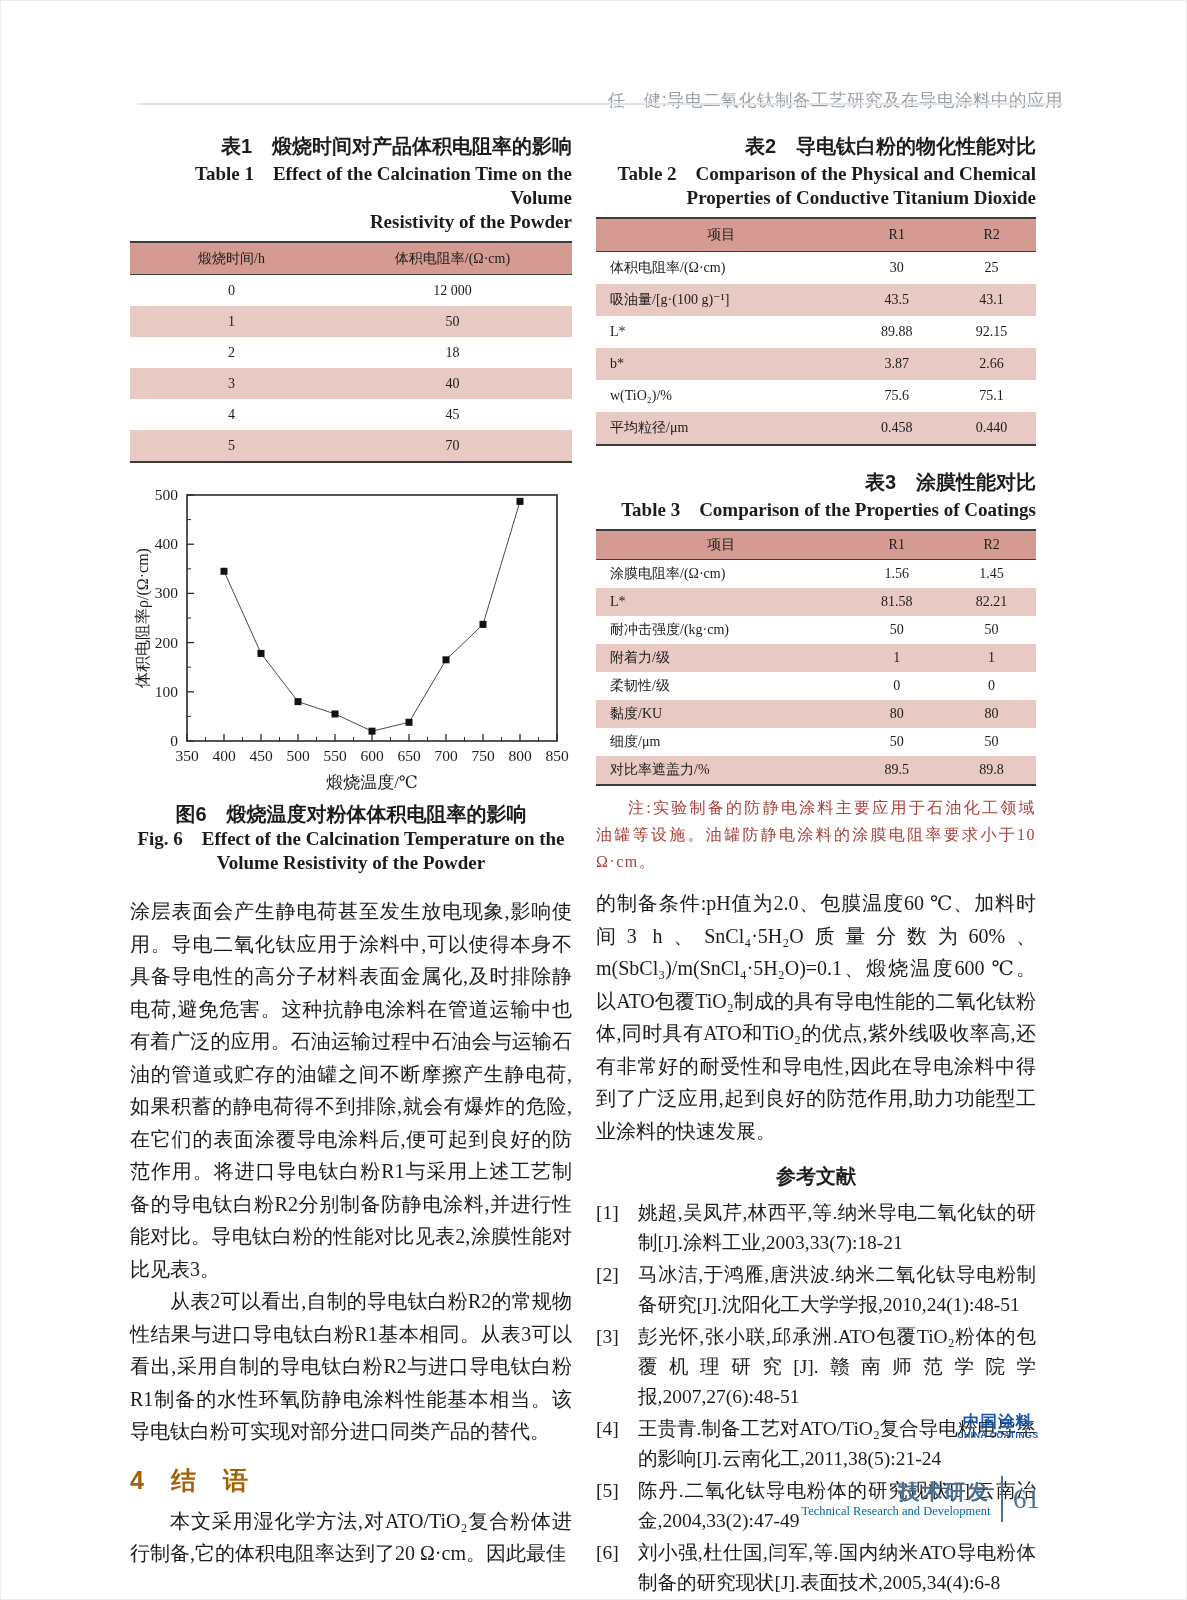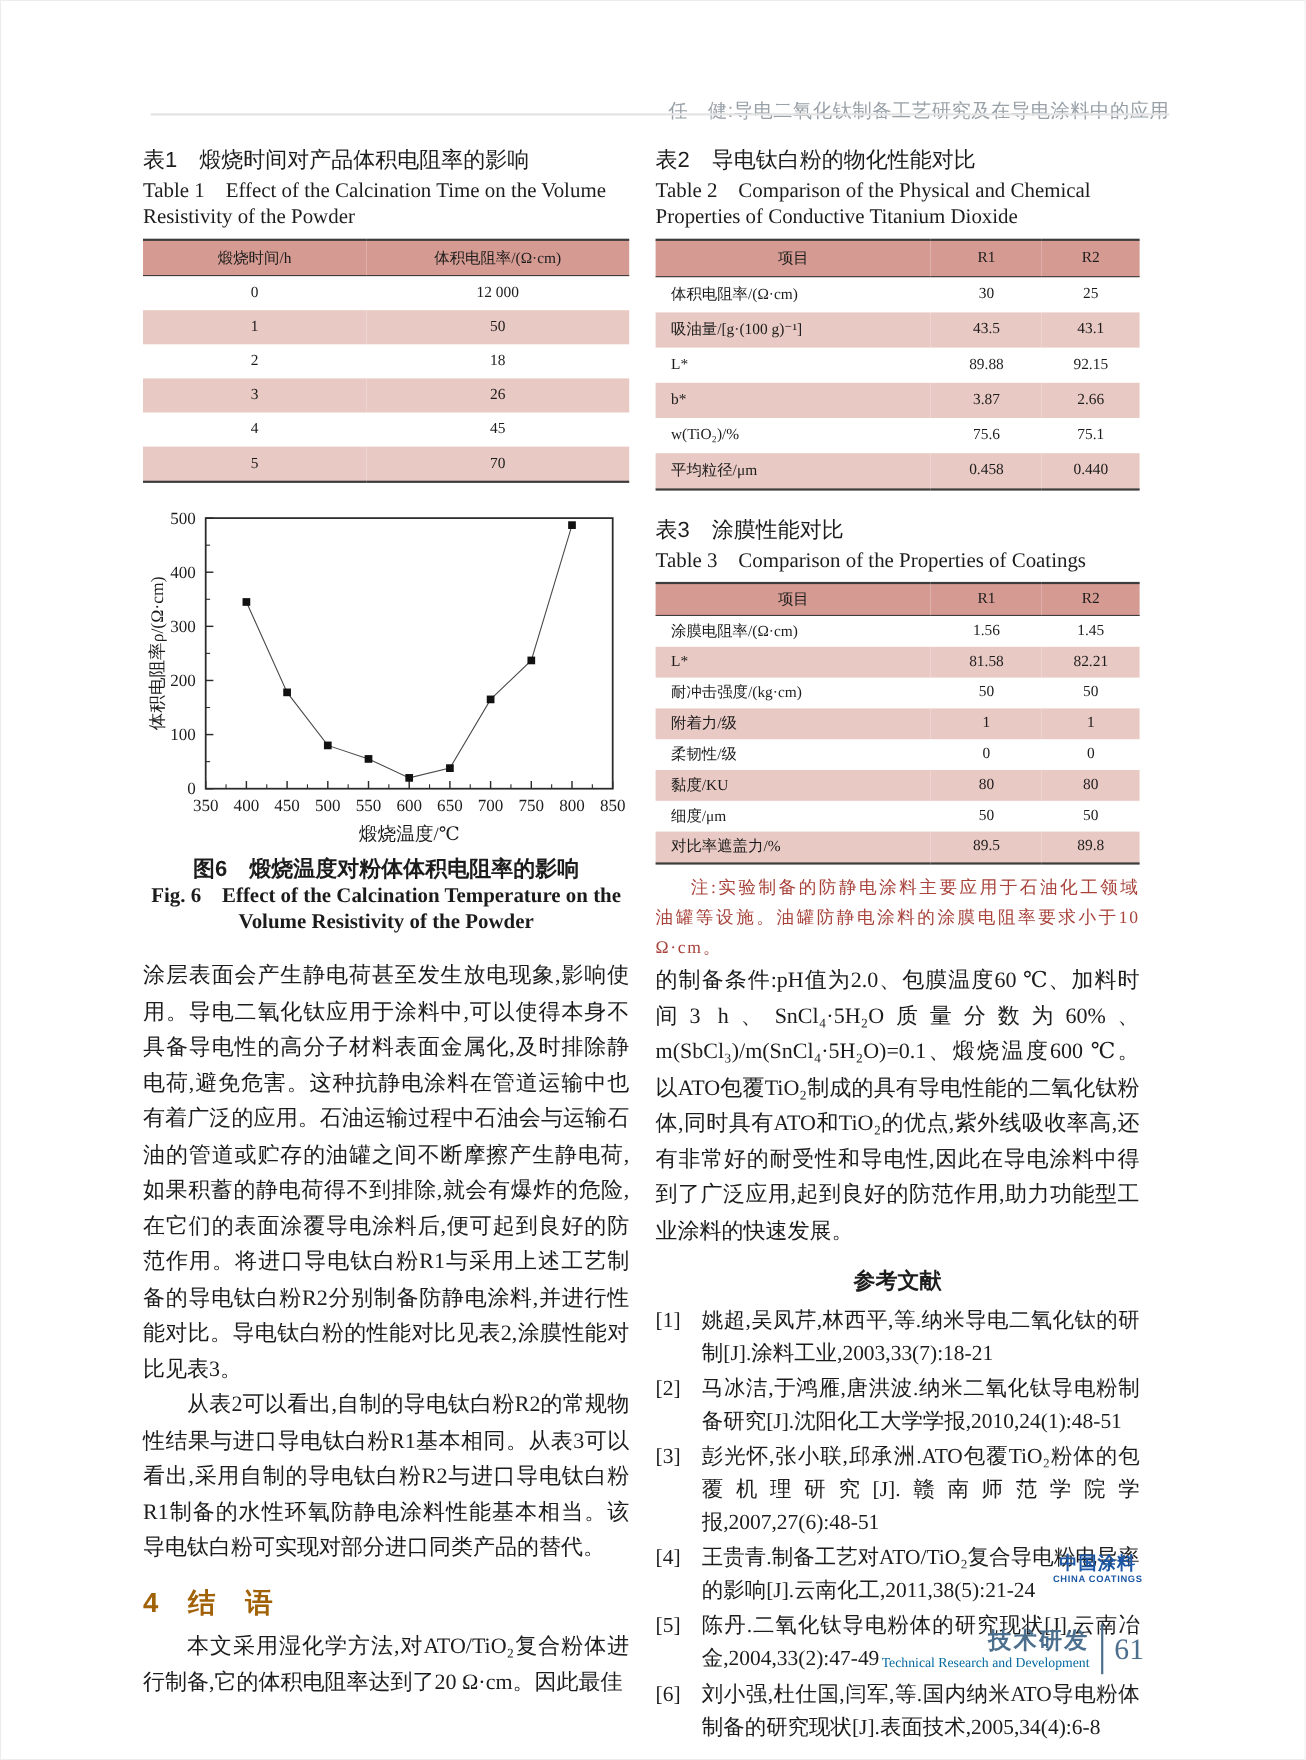--- a/index.html
+++ b/index.html
@@ -17,21 +17,21 @@
     font-size:17.5px; color:#99a1a8; letter-spacing:.5px;
   }
   .head-rule { position:absolute; top:103px; left:137px; width:926px; height:2px; background:#e3e3e3; }
 
   
   .col { position:absolute; top:134px; }
   .col-left  { left:130px; width:442px; }
   .col-right { left:596px; width:440px; }
 
   
-  .tcap { text-align:left; font-weight:normal; margin-bottom:7px; }
+  .tcap { text-align:right; font-weight:bold; margin-bottom:7px; }
   .tcap-cn { font-family:"Liberation Sans","DejaVu Sans",sans-serif; font-size:20px; line-height:25px; margin-bottom:3px; }
   .tcap-en { font-size:19px; line-height:24px; }
 
   
   .data-table {
     width:100%; border-collapse:collapse; table-layout:fixed;
     border-top:2.5px solid #3c3c3c; border-bottom:2.5px solid #3c3c3c;
     font-size:14px;
   }
   .data-table th { background:#d59a91; font-weight:normal; border-bottom:1.5px solid #3c3c3c; }
@@ -121,21 +121,21 @@
           <tr>
             <td>1</td>
             <td>50</td>
           </tr>
           <tr>
             <td>2</td>
             <td>18</td>
           </tr>
           <tr>
             <td>3</td>
-            <td>26</td>
+            <td>40</td>
           </tr>
           <tr>
             <td>4</td>
             <td>45</td>
           </tr>
           <tr>
             <td>5</td>
             <td>70</td>
           </tr>
         </tbody>
@@ -318,21 +318,21 @@
           <tr>
             <td>对比率遮盖力/%</td>
             <td>89.5</td>
             <td>89.8</td>
           </tr>
         </tbody>
     </table>
 
     <p class="note">注:实验制备的防静电涂料主要应用于石油化工领域油罐等设施。油罐防静电涂料的涂膜电阻率要求小于10 Ω·cm。</p>
 
-    <p class="body-text" style="">的制备条件:pH值为2.0、包膜温度60 ℃、加料时间3 h、SnCl₄·5H₂O质量分数为60%、m(SbCl₃)/m(SnCl₄·5H₂O)=0.1、煅烧温度600 ℃。以ATO包覆TiO₂制成的具有导电性能的二氧化钛粉体,同时具有ATO和TiO₂的优点,紫外线吸收率高,还有非常好的耐受性和导电性,因此在导电涂料中得到了广泛应用,起到良好的防范作用,助力功能型工业涂料的快速发展。</p>
+    <p class="body-text" style="margin-top:12px;">的制备条件:pH值为2.0、包膜温度60 ℃、加料时间3 h、SnCl₄·5H₂O质量分数为60%、m(SbCl₃)/m(SnCl₄·5H₂O)=0.1、煅烧温度600 ℃。以ATO包覆TiO₂制成的具有导电性能的二氧化钛粉体,同时具有ATO和TiO₂的优点,紫外线吸收率高,还有非常好的耐受性和导电性,因此在导电涂料中得到了广泛应用,起到良好的防范作用,助力功能型工业涂料的快速发展。</p>
 
     <h3 class="refs-heading">参考文献</h3>
     <div class="refs">
         <div class="ref">
           <span class="ref-num">[1]</span>
           <span class="ref-text">姚超,吴凤芹,林西平,等.纳米导电二氧化钛的研制[J].涂料工业,2003,33(7):18-21</span>
         </div>
         <div class="ref">
           <span class="ref-num">[2]</span>
           <span class="ref-text">马冰洁,于鸿雁,唐洪波.纳米二氧化钛导电粉制备研究[J].沈阳化工大学学报,2010,24(1):48-51</span>

